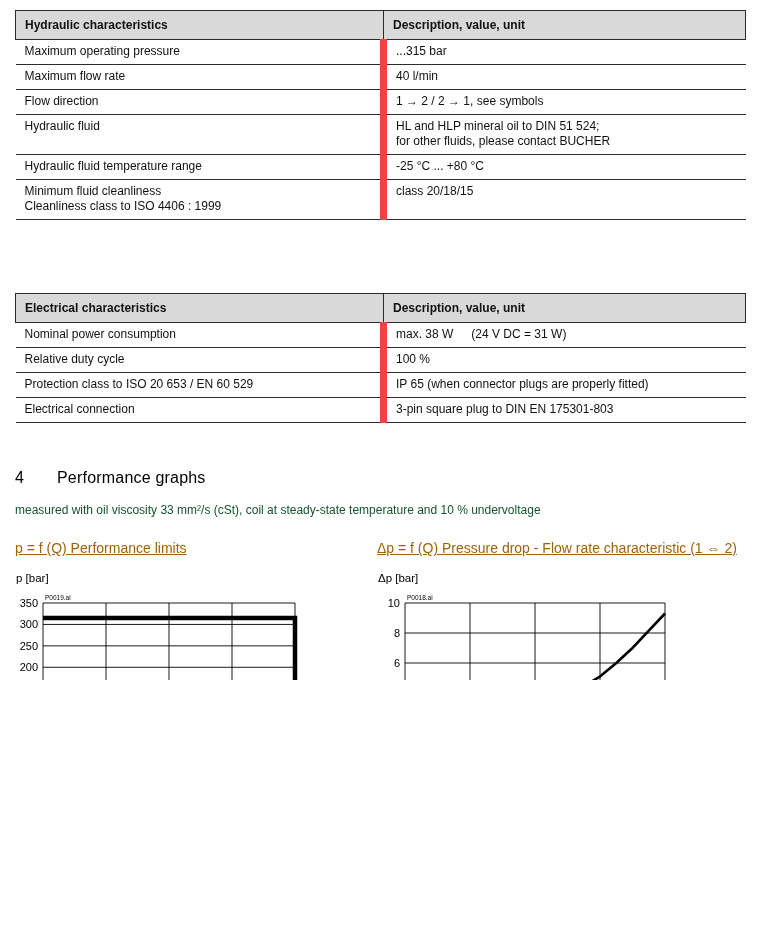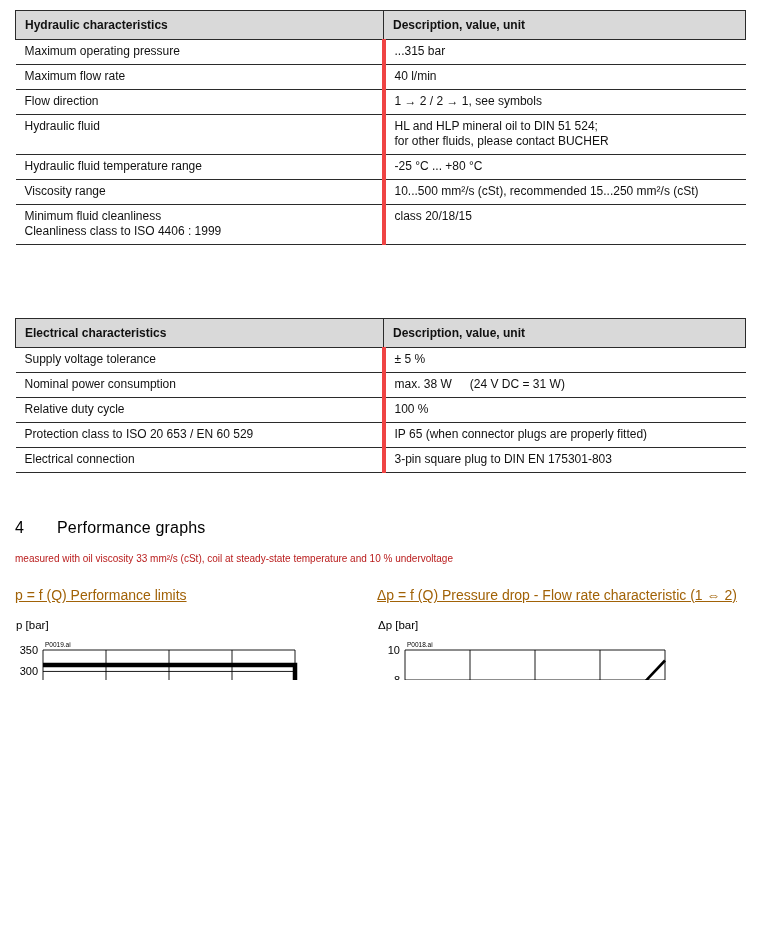--- a/index.html
+++ b/index.html
@@ -15,27 +15,27 @@
   table.spec col.c2 { width:362px; }
   table.spec th {
     background:#d9d9d9; text-align:left; font-size:12px; font-weight:bold;
     padding:7px 8px 7px 9px; border:1px solid #2b2b2b;
   }
   table.spec td {
     font-size:12px; line-height:15px; vertical-align:top;
     padding:4px 0 5px 9px; border-bottom:1px solid #2b2b2b;
     white-space:pre-line;
   }
-  table.spec td.val { border-left:4px solid #ef4444; }
+  table.spec td.val { border-left:7px solid #ef4444; }
   table.spec tr.first td { border-top:0; }
   .tbl-electrical { margin-top:73px; }
   .note { font-size:7.5px; line-height:9px; color:#222; margin-top:6px; white-space:normal; width:352px; }
   .section-heading { margin-top:46px; font-size:16px; color:#000; letter-spacing:0.2px; }
   .sec-num { display:inline-block; width:42px; }
-  .intro { margin-top:16px; font-size:10px; color:#b91c1c; }
+  .intro { margin-top:16px; font-size:12px; color:#14532d; }
   .charts { display:flex; margin-top:23px; }
   .chart-block-left { width:372px; }
   .chart-block-right { width:368px; }
   .chart-title { font-size:14px; color:#a16207; height:18px; white-space:nowrap;text-decoration:underline; }
   svg.plot { display:block; margin-top:4px; }
   svg.plot text { font-family:"Liberation Sans","DejaVu Sans",sans-serif; fill:#000; }
 </style>
 </head>
 <body>
 
@@ -68,47 +68,39 @@
       <tr>
         <td>Hydraulic fluid</td>
         <td class="val">HL and HLP mineral oil to DIN 51 524;
 for other fluids, please contact BUCHER</td>
       </tr>
       <tr>
         <td>Hydraulic fluid temperature range</td>
         <td class="val">-25 °C ... +80 °C</td>
       </tr>
       <tr>
-        <td>Viscosity range</td>
-        <td class="val">10...500 mm²/s (cSt), recommended 15...250 mm²/s (cSt)</td>
-      </tr>
-      <tr>
         <td>Minimum fluid cleanliness
 Cleanliness class to ISO 4406 : 1999</td>
         <td class="val">class 20/18/15</td>
       </tr>
     </tbody>
   </table>
 
   <table class="spec tbl-electrical">
     <colgroup>
         <col class="c1">
         <col class="c2">
       </colgroup>
     <thead>
       <tr>
         <th>Electrical characteristics</th>
         <th class="val">Description, value, unit</th>
       </tr>
     </thead>
     <tbody>
-      <tr>
-        <td>Supply voltage tolerance</td>
-        <td class="val">± 5 %</td>
-      </tr>
       <tr>
         <td>Nominal power consumption</td>
         <td class="val">max. 38 W  (24 V DC = 31 W)</td>
       </tr>
       <tr>
         <td>Relative duty cycle</td>
         <td class="val">100 %</td>
       </tr>
       <tr>
         <td>Protection class to ISO 20 653 / EN 60 529</td>

